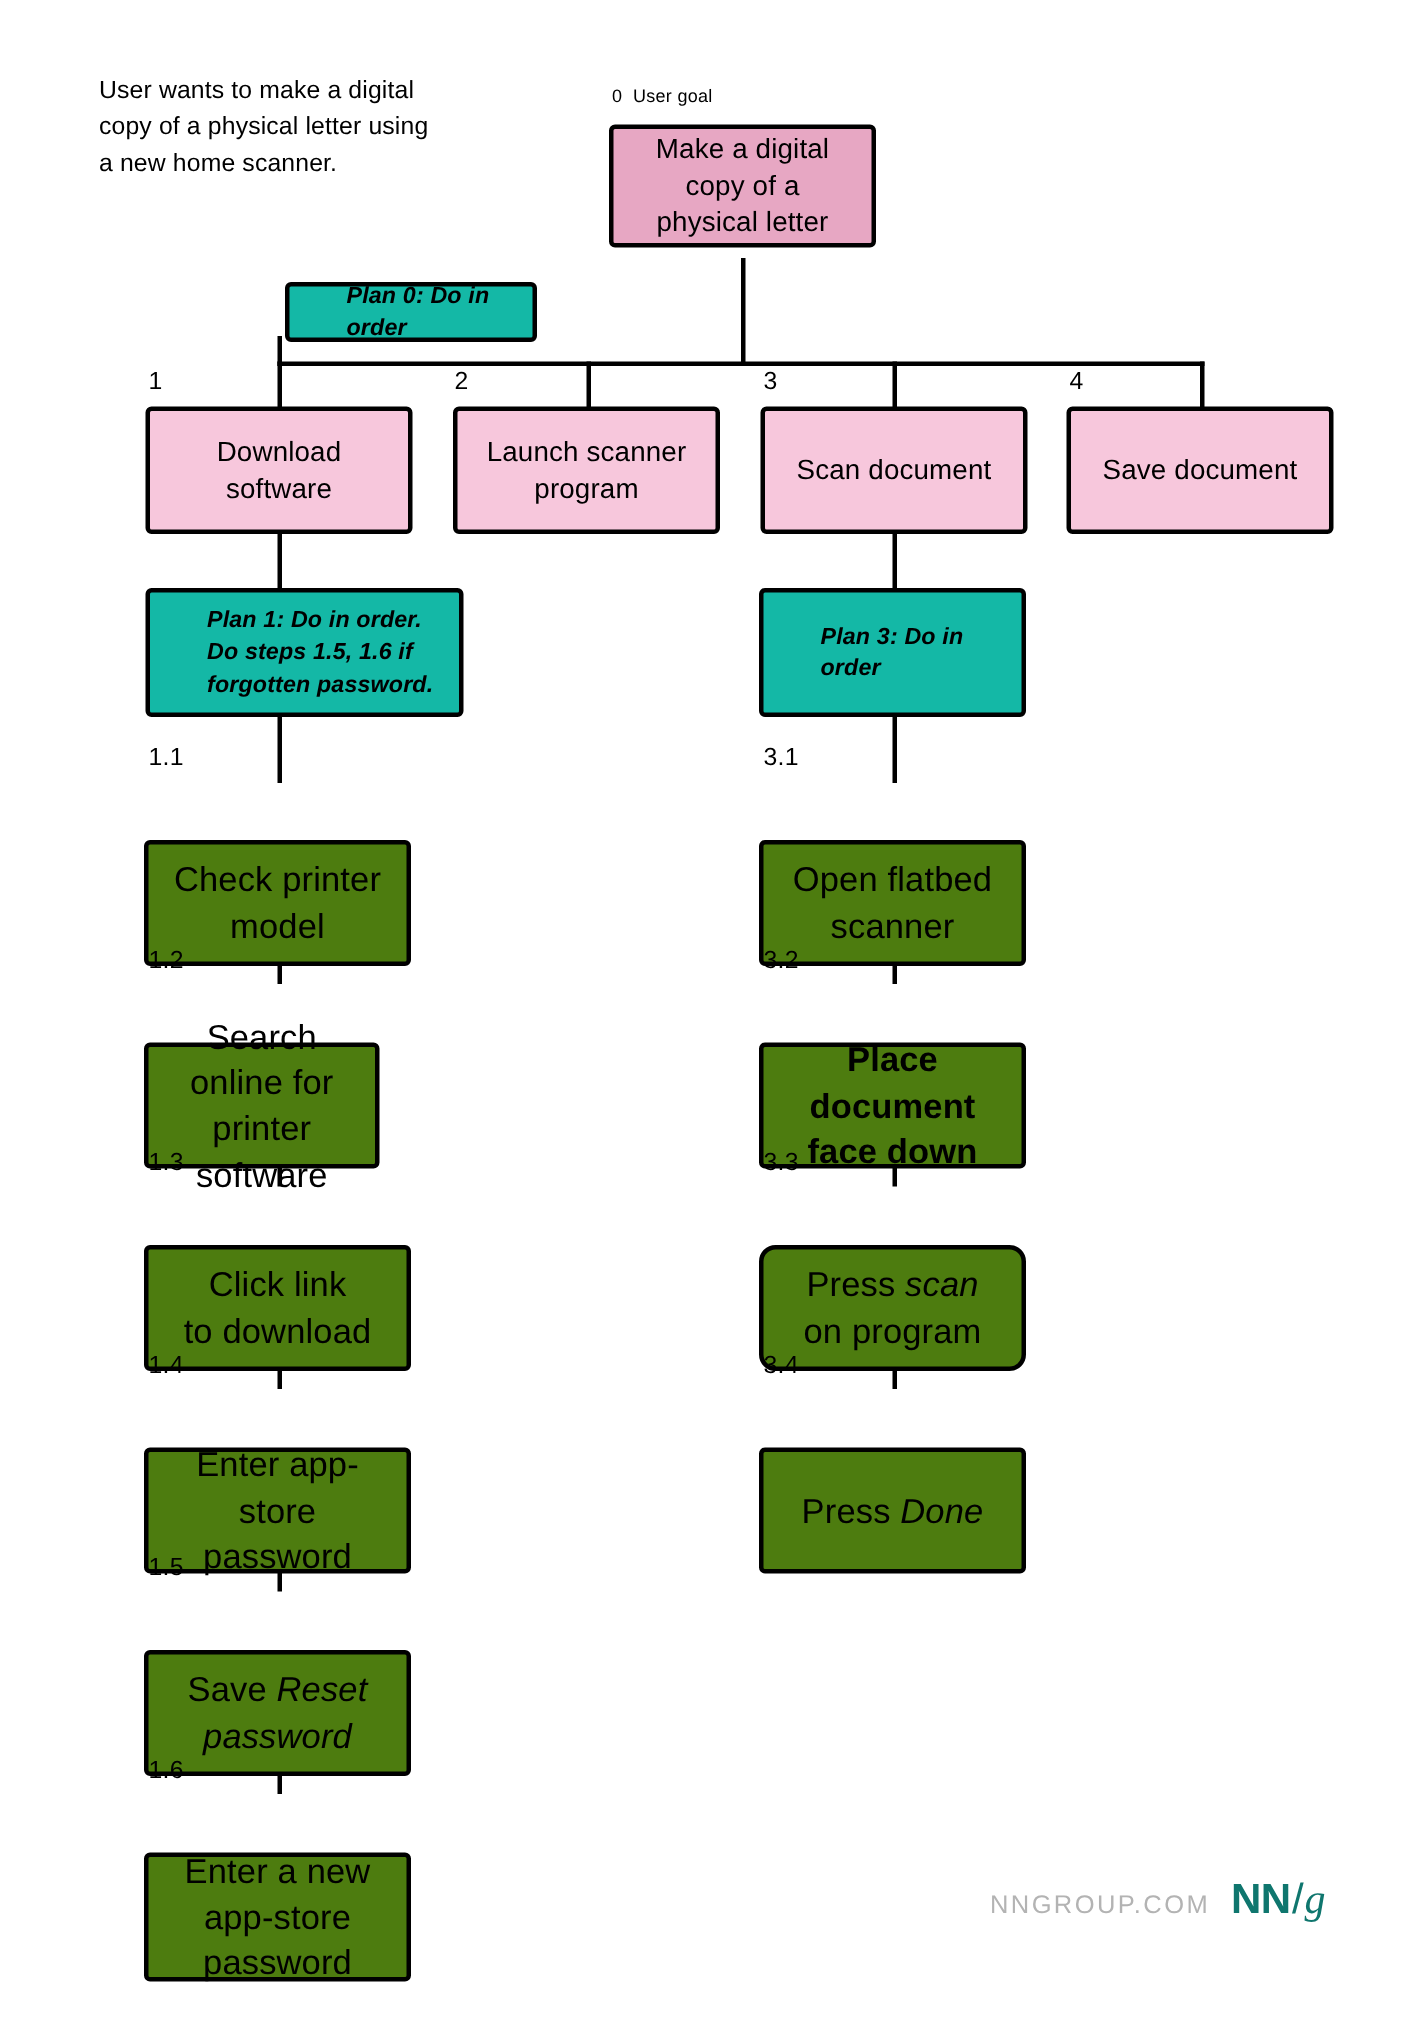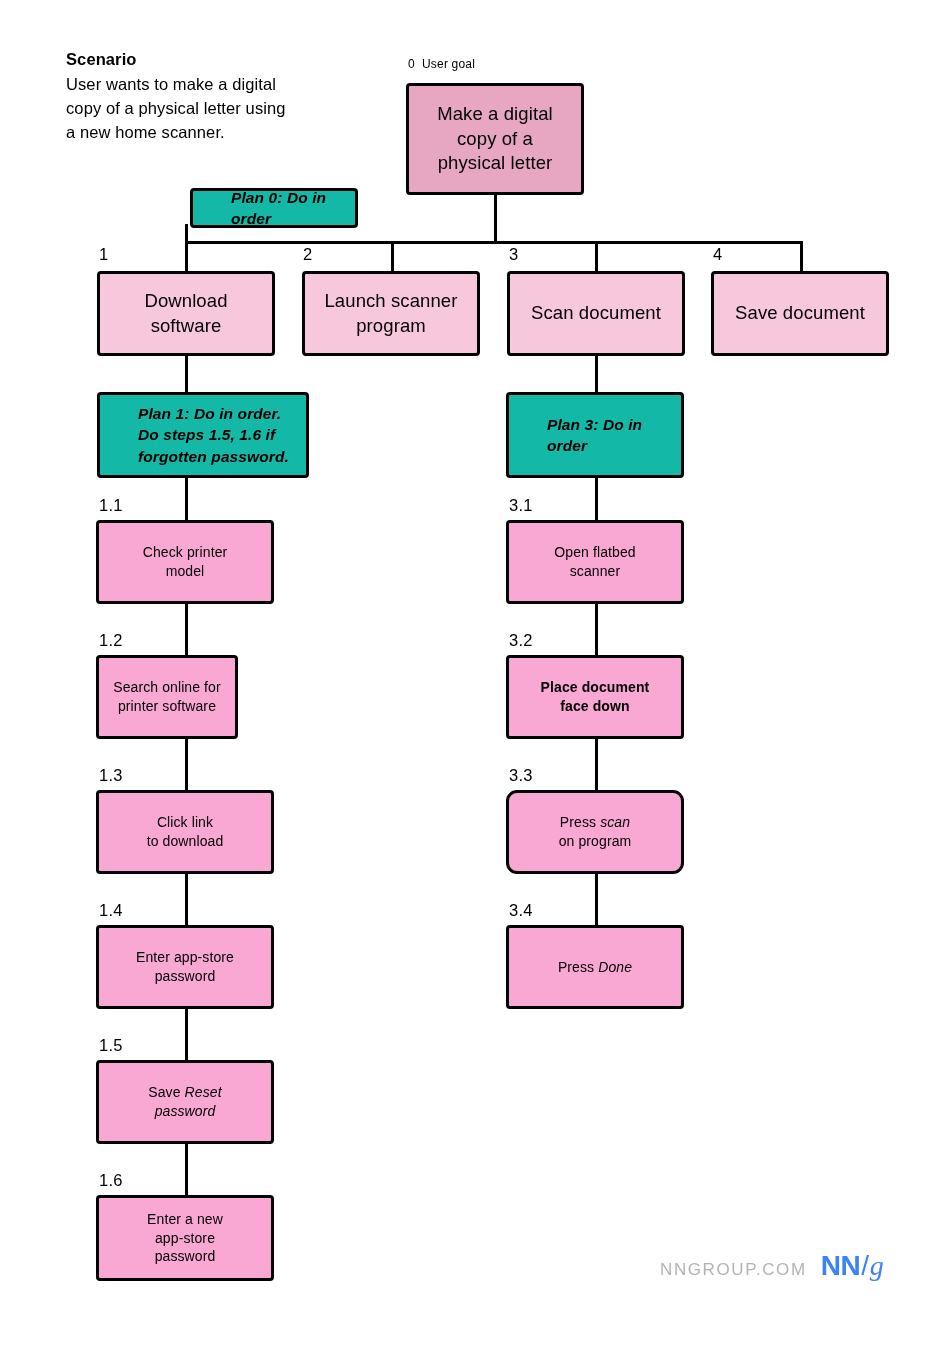--- a/index.html
+++ b/index.html
@@ -65,22 +65,23 @@
 
   .goal {
     background: #e7a7c3;
     font-size: 18.5px;
   }
   .level1 {
     background: #f7c7dc;
     font-size: 18.5px;
   }
   .level2 {
-    background: #f9a8d4;
-    font-size: 14px;
+    background: #4d7c0f;
+    font-size: 23px;
+    margin-top: 40px;
   }
   .plan {
     background: #14b8a6;
     font-weight: bold;
     font-style: italic;
     font-size: 15.5px;
     line-height: 1.36;
     justify-content: flex-start;
     padding-left: 26px;
   }
@@ -112,21 +113,21 @@
     gap: 14px;
   }
   .footer-url {
     font-size: 17px;
     color: #b3b3b3;
     letter-spacing: 1.6px;
   }
   .footer-logo {
     font-size: 28px;
     font-weight: bold;
-    color: #3b82f6;
+    color: #0f766e;
     letter-spacing: -0.4px;
     display: flex;
     align-items: baseline;
   }
   .footer-logo .slash {
     font-weight: normal;
     font-size: 28px;
     padding: 0 1px;
   }
   .footer-logo .gee {
@@ -135,21 +136,20 @@
     font-weight: normal;
     font-size: 28px;
   }
 </style>
 </head>
 <body>
 
 <div id="canvas">
 
   <div class="scenario">
-    <div class="scenario-title">Scenario</div>
     <div class="scenario-body">User wants to make a digital
 copy of a physical letter using
 a new home scanner.</div>
   </div>
 
   <div class="line vline" style="left:494px; top:172px; height:72px;"></div>
 
   <div class="line hline" style="left:185px; top:241px; width:618px;"></div>
 
   <div class="line vline" style="left:185px; top:241px; height:32px;"></div>
@@ -169,21 +169,21 @@
 
   <div class="line vline" style="left:595px; top:354px; height:40px;"></div>
   <div class="line vline" style="left:595px; top:476px; height:46px;"></div>
   <div class="line vline" style="left:595px; top:602px; height:54px;"></div>
   <div class="line vline" style="left:595px; top:737px; height:54px;"></div>
   <div class="line vline" style="left:595px; top:872px; height:54px;"></div>
 
   <div class="goal-caption" style="left:408px; top:58px;">
     <span>0</span>&nbsp;&nbsp;<span>User goal</span>
   </div>
-  <div class="node goal" style="left:406px; top:83px; width:178px; height:112px;">
+  <div class="node goal" style="left:406px; top:83px; width:178px; height:82px;">
     <span class="txt"><span>Make a digital</span><br><span>copy of a</span><br><span>physical letter</span></span>
   </div>
 
   <div class="node plan" style="left:190px; top:188px; width:168px; height:40px;">
     <span class="txt">Plan 0: Do in order</span>
   </div>
 
   <div class="num" style="left:99px; top:246px;">1</div>
   <div class="node level1" style="left:97px; top:271px; width:178px; height:85px;">
     <span class="txt"><span>Download</span><br><span>software</span></span>
@@ -213,21 +213,21 @@
   <div class="node plan" style="left:506px; top:392px; width:178px; height:86px;">
     <span class="txt">Plan 3: Do in order</span>
   </div>
 
   <div class="num" style="left:99px; top:497px;">1.1</div>
   <div class="node level2" style="left:96px; top:520px; width:178px; height:84px;">
     <span class="txt"><span>Check printer</span><br><span>model</span></span>
   </div>
 
   <div class="num" style="left:99px; top:632px;">1.2</div>
-  <div class="node level2" style="left:96px; top:655px; width:142px; height:84px;">
+  <div class="node level2" style="left:96px; top:655px; width:157px; height:84px;">
     <span class="txt"><span>Search online for</span><br><span>printer software</span></span>
   </div>
 
   <div class="num" style="left:99px; top:767px;">1.3</div>
   <div class="node level2" style="left:96px; top:790px; width:178px; height:84px;">
     <span class="txt"><span>Click link</span><br><span>to download</span></span>
   </div>
 
   <div class="num" style="left:99px; top:902px;">1.4</div>
   <div class="node level2" style="left:96px; top:925px; width:178px; height:84px;">

